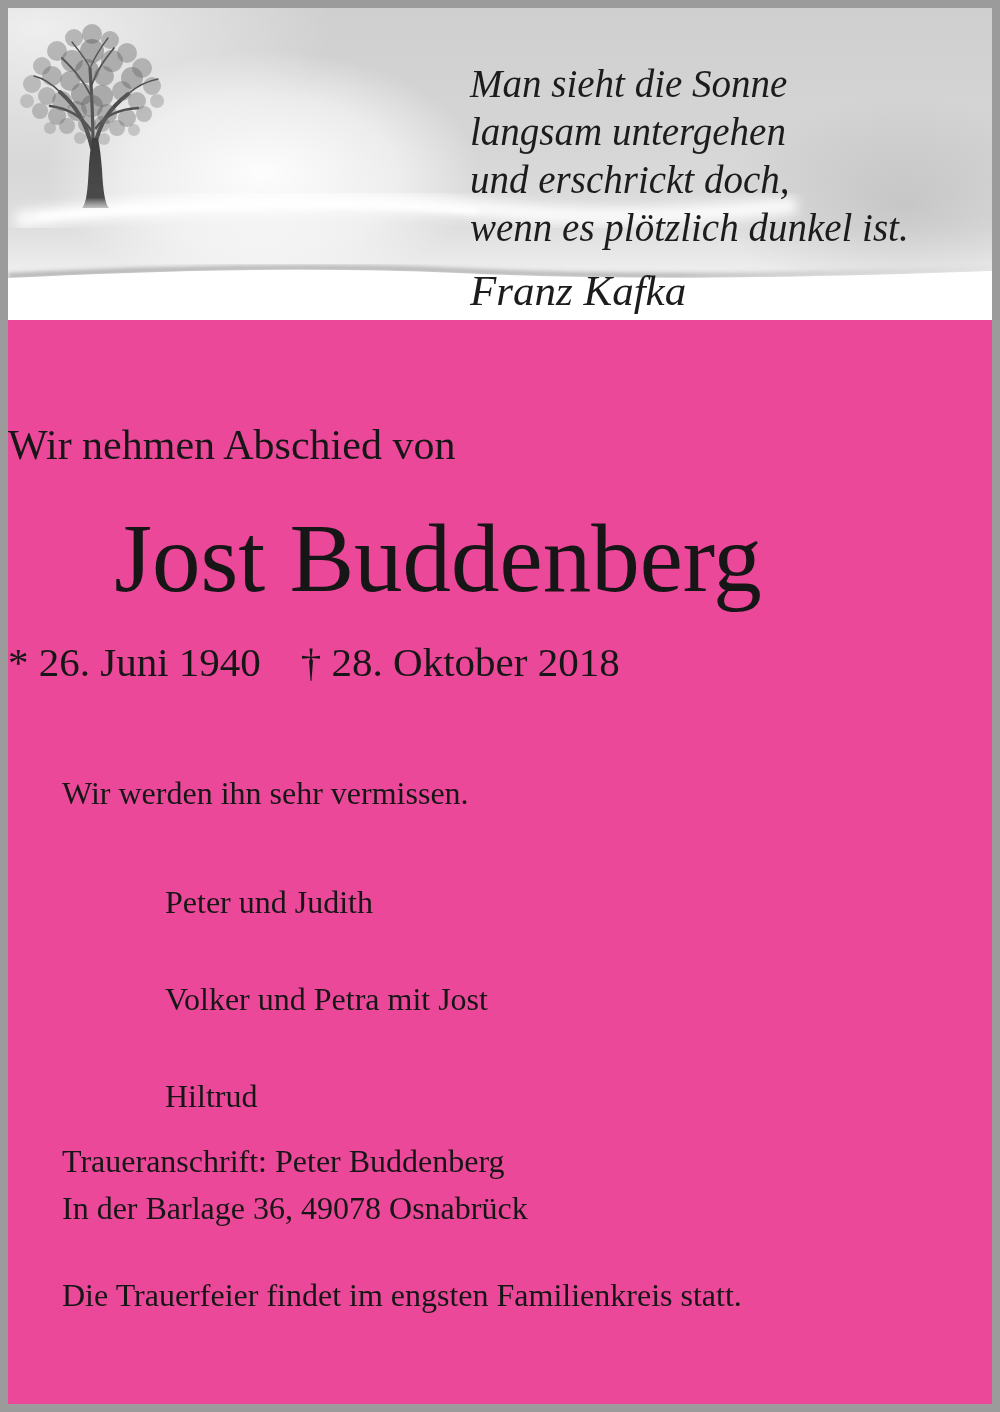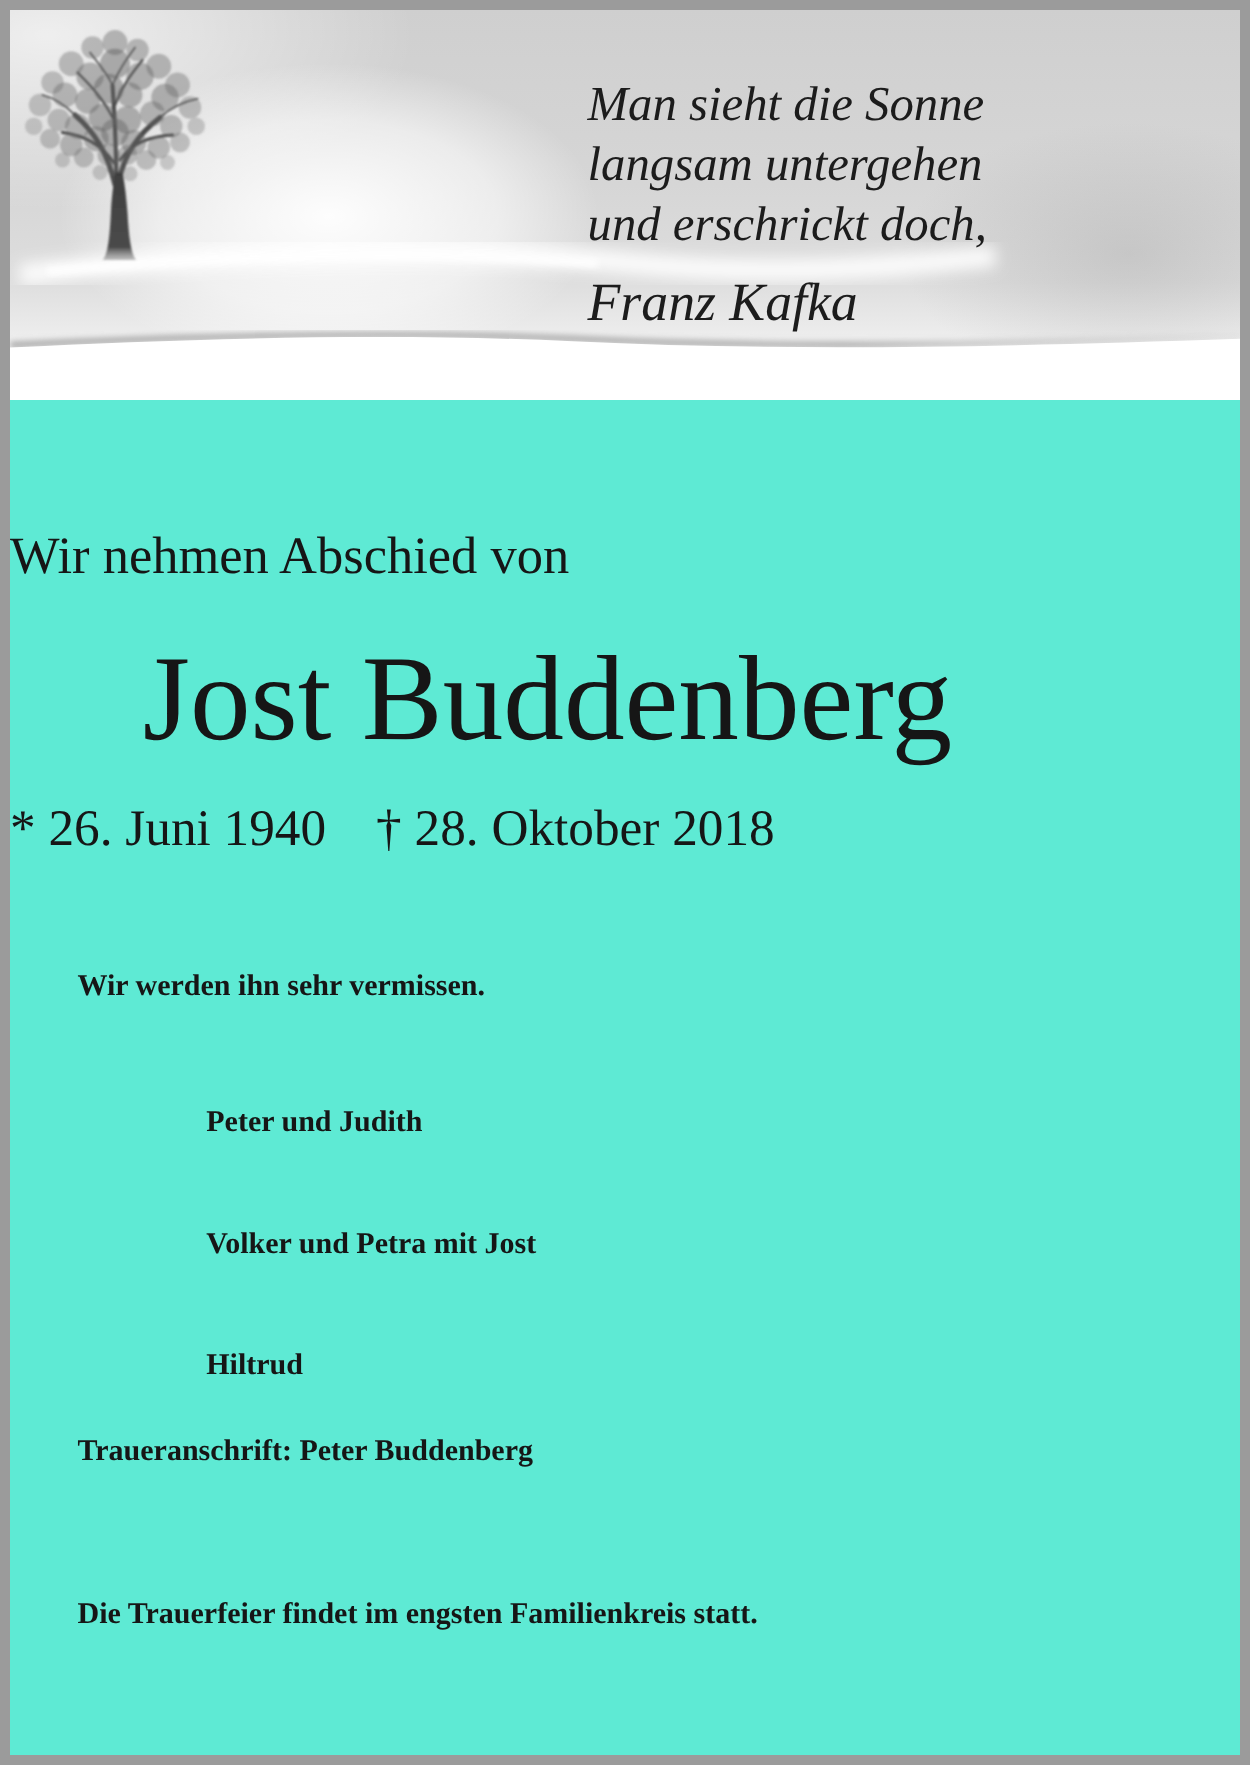--- a/index.html
+++ b/index.html
@@ -1,21 +1,21 @@
 <!DOCTYPE html>
 <html><head>
 <meta charset="utf-8">
 <style>
   html,body{margin:0;padding:0;background:#ffffff;}
   .card{
     position:relative;
     width:1000px;height:1412px;
     box-sizing:border-box;
     border:8px solid #9b9b9b;
-    background:#5eead4;
+    background:#ec4899;
     font-family:"Liberation Serif", serif;
     color:#161616;
     overflow:hidden;
   }
   .inner{position:absolute;inset:0;}
   
   .scene{
     position:absolute;left:0;top:0;width:984px;height:312px;
     background:
       radial-gradient(ellipse 300px 170px at 255px 165px, rgba(255,255,255,.95) 0%, rgba(255,255,255,.55) 45%, rgba(255,255,255,0) 72%),
@@ -34,21 +34,21 @@
   .quote .attr{
     text-align:left;font-size:43px;line-height:40px;
     padding-right:14px;margin-top:19px;
   }
   
   .intro{position:absolute;left:0;top:413px;width:984px;text-align:left;font-size:42px;}
   .name{position:absolute;left:0;top:498px;width:860px;text-align:center;font-size:97px;line-height:1.1;}
   .dates{position:absolute;left:0;top:630px;width:984px;text-align:left;font-size:41px;white-space:nowrap;}
   .dates .birth{margin-right:40px;}
   
-  .body-text{font-size:24px;line-height:1;font-weight:bold;}
+  .body-text{font-size:32px;line-height:1;}
   .message{position:absolute;left:54px;top:769px;}
   .mourners{position:absolute;left:157px;top:846px;}
   .mourners div{height:65px;margin-top:32px;}
   .address{position:absolute;left:54px;top:1130px;line-height:47px;}
   .footer{position:absolute;left:54px;top:1271px;}
 </style>
 </head>
 <body>
 
 <div class="card">
@@ -151,36 +151,38 @@
 
           <path d="M74,200 C79,195 80,178 81,156 C82,144 83,138 84,130 L90,130 C92,140 93,150 94,162 C95,182 97,196 101,200 Z" fill="url(#trunkFade)"></path>
         </g>
       </svg>
     </div>
 
     <div class="quote">
       <div>Man sieht die Sonne</div>
       <div>langsam untergehen</div>
       <div>und erschrickt doch,</div>
+      <div>wenn es plötzlich dunkel ist.</div>
       <div class="attr">Franz Kafka</div>
     </div>
 
     <div class="intro">Wir nehmen Abschied von</div>
     <div class="name">Jost Buddenberg</div>
     <div class="dates">
       <span class="birth">* 26. Juni 1940</span><span>† 28. Oktober 2018</span>
     </div>
 
     <div class="body-text message">Wir werden ihn sehr vermissen.</div>
     <div class="body-text mourners">
       <div>Peter und Judith</div>
       <div>Volker und Petra mit Jost</div>
       <div>Hiltrud</div>
     </div>
 
     <div class="body-text address">
       <div>Traueranschrift: Peter Buddenberg</div>
+      <div>In der Barlage 36, 49078 Osnabrück</div>
     </div>
 
     <div class="body-text footer">Die Trauerfeier findet im engsten Familienkreis statt.</div>
 
   </div>
 </div>
 
 </body></html>

